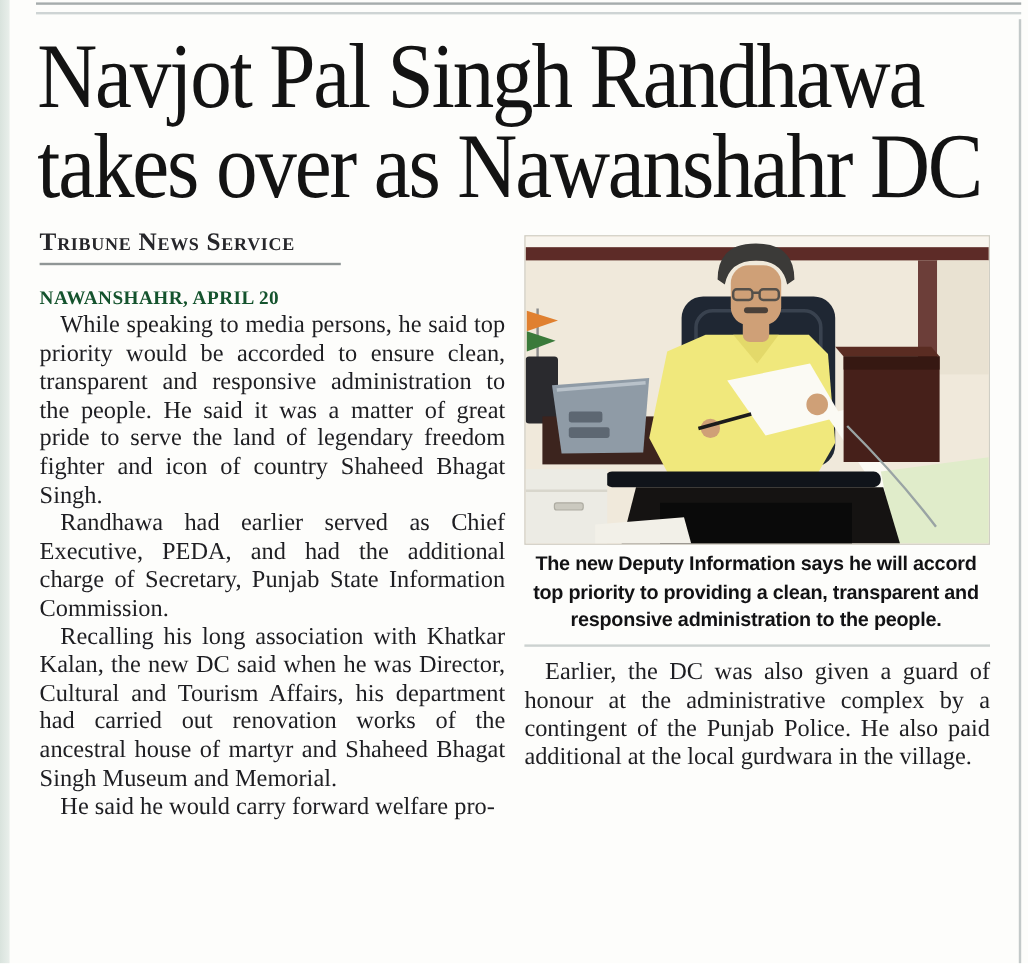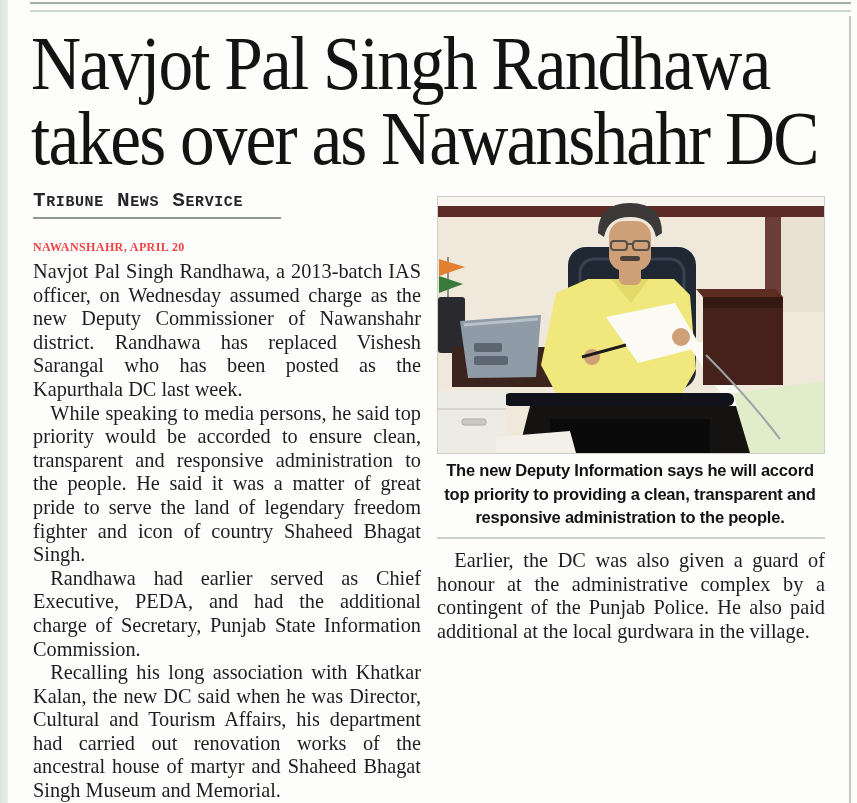--- a/index.html
+++ b/index.html
@@ -12,26 +12,26 @@
   .rule-top-a{position:absolute;left:30px;top:2px;width:821px;height:2px;background:#a6acac;}
   .rule-top-b{position:absolute;left:30px;top:10px;width:821px;height:2px;background:#ced4d4;}
   .rule-right{position:absolute;left:849px;top:16px;width:2px;height:787px;background:#c3c9c9;}
 
   .headline{position:absolute;left:31px;top:26px;margin:0;
     font-family:"Liberation Serif",serif;font-weight:normal;
     font-size:77px;line-height:75px;letter-spacing:-2px;color:#131313;
     transform:scaleX(.9);transform-origin:left top;white-space:nowrap;}
 
   .byline{position:absolute;left:33px;top:189px;
-    font-family:Liberation Mono, monospace;font-weight:bold;font-size:21px;
+    font-family:Liberation Serif, serif;font-weight:bold;font-size:21px;
     font-variant:small-caps;letter-spacing:.6px;color:#26262a;
     border-bottom:2px solid #909696;padding:0 38px 5px 0;}
 
   .dateline{position:absolute;left:33px;top:240px;
-    font-weight:bold;font-size:12px;letter-spacing:.4px;color:#ef4444;text-align:center;}
+    font-weight:bold;font-size:16px;letter-spacing:.4px;color:#14532d;text-align:center;}
 
   .col{position:absolute;width:388px;font-size:20.3px;line-height:23.6px;
     text-align:justify;color:#1e1e22;}
   .col-left{left:33px;top:260px;}
   .col-right{left:437px;top:549px;}
   .col p{margin:0;text-indent:.85em;}
   .col p.first{text-indent:0;}
 
   .photo-frame{position:absolute;left:437px;top:196px;width:386px;height:256px;
     border:1px solid #cfcec5;background:#efe8da;}
@@ -53,21 +53,20 @@
   <div class="rule-top-b"></div>
   <div class="rule-right"></div>
 
   <h1 class="headline"><span>Navjot Pal Singh Randhawa</span><br><span>takes over as Nawanshahr DC</span></h1>
 
   <div class="byline">Tribune News Service</div>
 
   <div class="dateline">NAWANSHAHR, APRIL 20</div>
 
   <div class="col col-left">
-    <p class="first">Navjot Pal Singh Randhawa, a 2013-batch IAS officer, on Wednesday assumed charge as the new Deputy Commissioner of Nawanshahr district. Randhawa has replaced Vishesh Sarangal who has been posted as the Kapurthala DC last week.</p>
     <p>While speaking to media persons, he said top priority would be accorded to ensure clean, transparent and responsive administration to the people. He said it was a matter of great pride to serve the land of legendary freedom fighter and icon of country Shaheed Bhagat Singh.</p>
     <p>Randhawa had earlier served as Chief Executive, PEDA, and had the additional charge of Secretary, Punjab State Information Commission.</p>
     <p>Recalling his long association with Khatkar Kalan, the new DC said when he was Director, Cultural and Tourism Affairs, his department had carried out renovation works of the ancestral house of martyr and Shaheed Bhagat Singh Museum and Memorial.</p>
     <p>He said he would carry forward welfare pro-</p>
   </div>
 
   <div class="photo-frame">
     <svg width="386" height="256" viewBox="0 0 386 256">
 
       <rect x="0" y="0" width="386" height="256" fill="#f0e9db"></rect>

